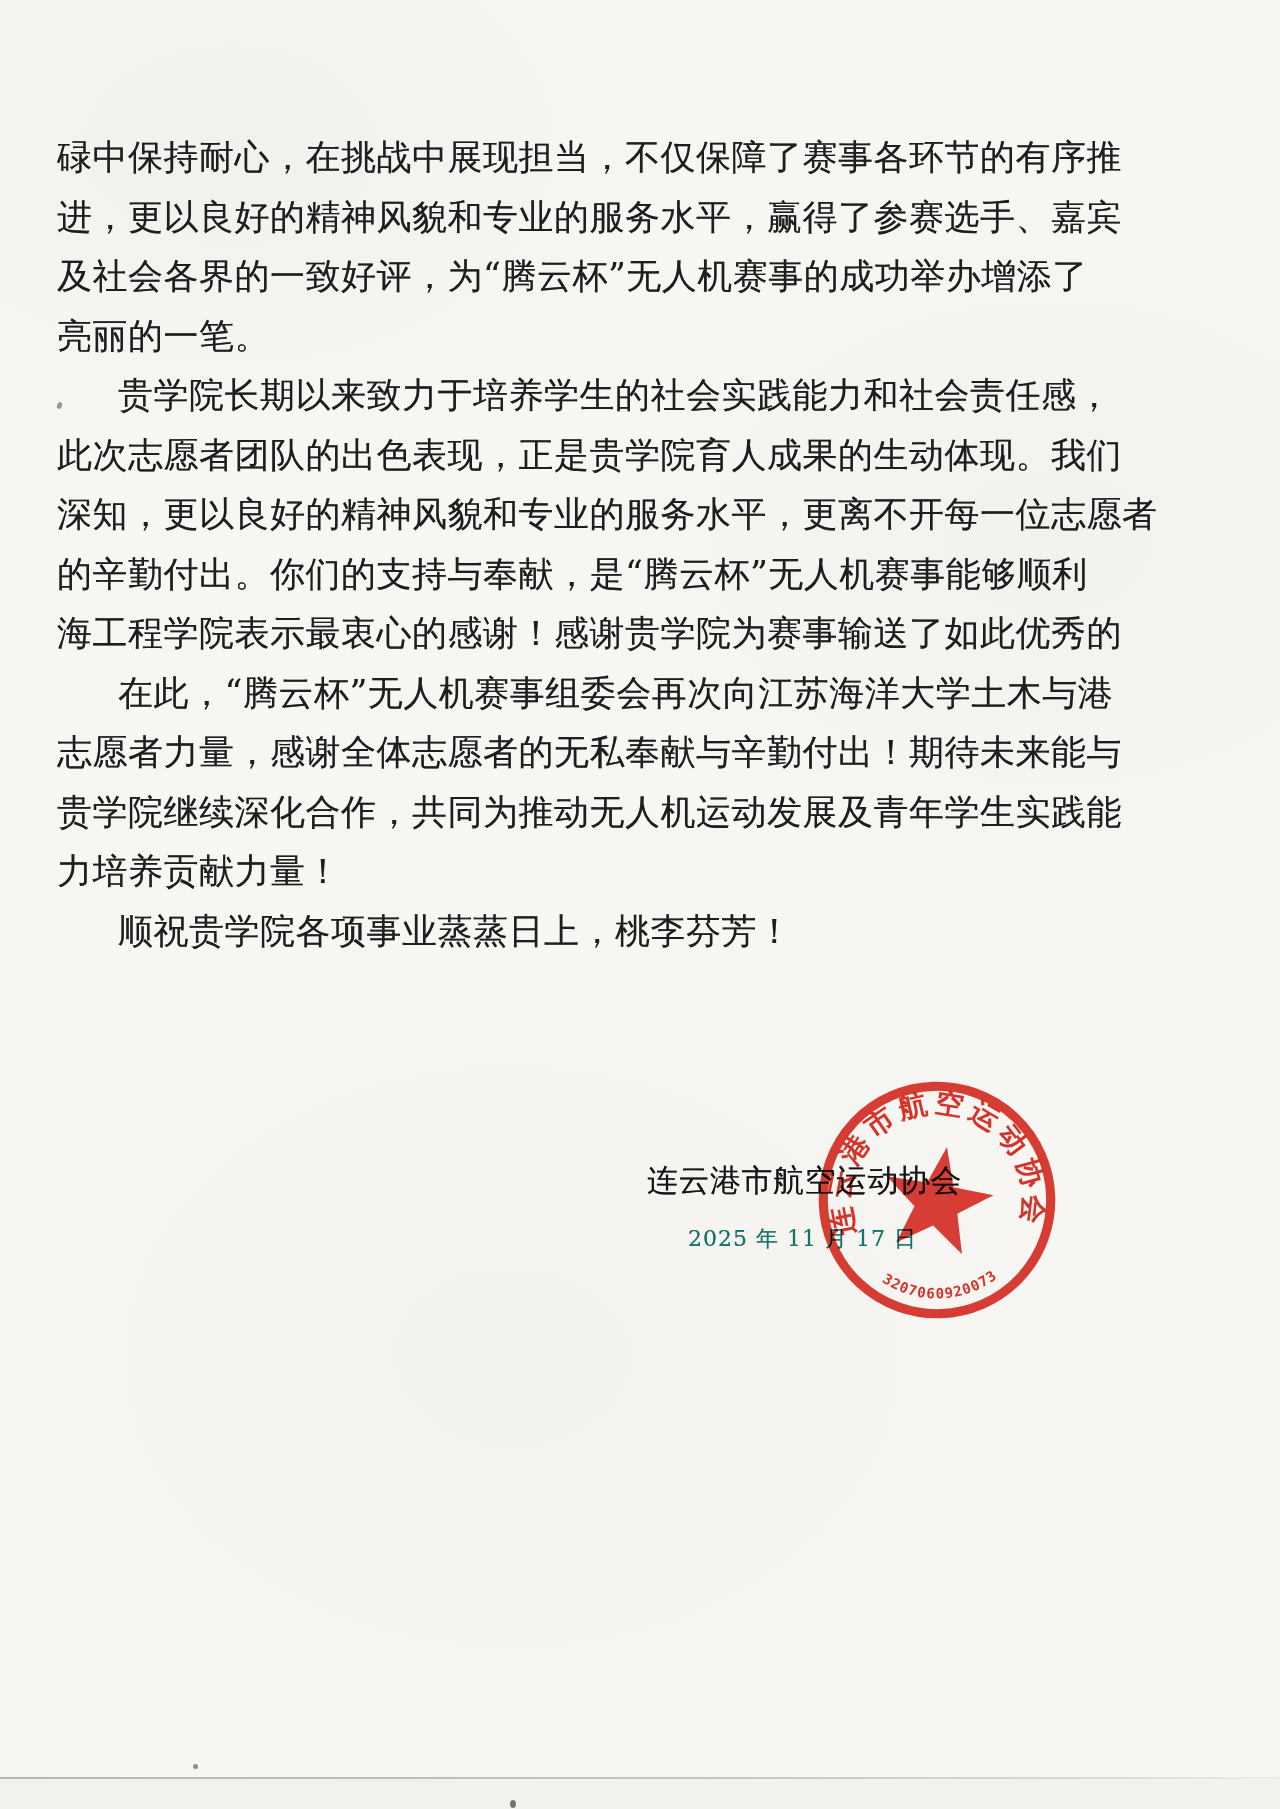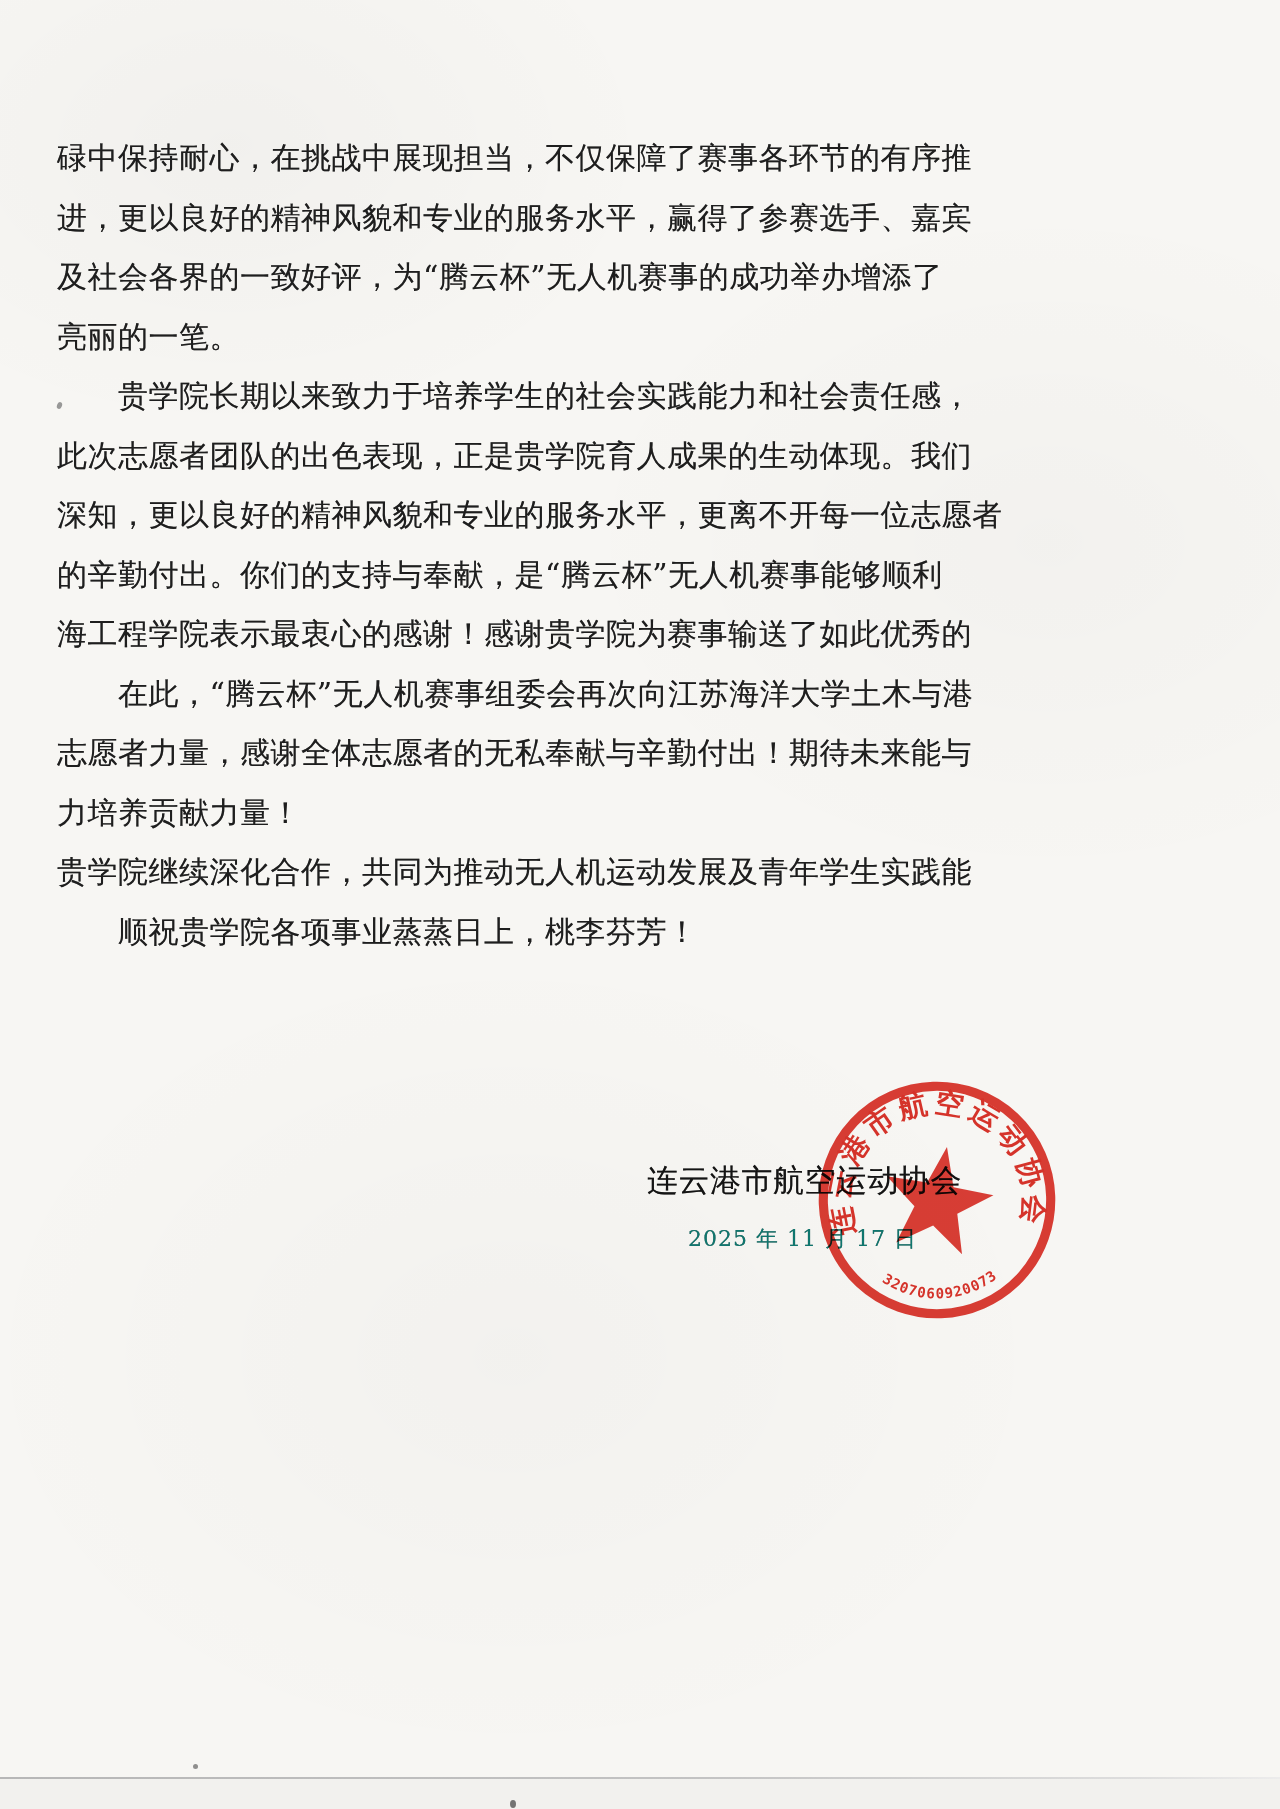--- a/index.html
+++ b/index.html
@@ -17,21 +17,21 @@
       radial-gradient(620px 420px at 18% 8%, rgba(0,0,0,0.025), transparent 70%),
       radial-gradient(700px 500px at 82% 30%, rgba(0,0,0,0.02), transparent 70%),
       radial-gradient(800px 600px at 40% 75%, rgba(0,0,0,0.018), transparent 70%);
     pointer-events:none;
   }
   .body-text{
     position:absolute;left:57px;top:128px;width:916px;
   }
   .line{
     height:59.5px;line-height:59.5px;
-    font-size:30px;letter-spacing:0.5px;
+    font-size:35px;letter-spacing:0.5px;
     color:#1e1e1e;white-space:nowrap;
     text-shadow:0 0 0.6px rgba(30,30,30,0.55);
   }
   .line.indent{text-indent:61px;}
   .sig-org{
     position:absolute;left:647px;top:1160px;
     font-size:31px;letter-spacing:0.5px;color:#141414;white-space:nowrap;
     text-shadow:0 0 0.6px rgba(20,20,20,0.55);
   }
   .sig-date{
@@ -70,22 +70,22 @@
     <div class="line">亮丽的一笔。</div>
 
     <div class="line indent">贵学院长期以来致力于培养学生的社会实践能力和社会责任感，</div>
     <div class="line">此次志愿者团队的出色表现，正是贵学院育人成果的生动体现。我们</div>
     <div class="line">深知，更以良好的精神风貌和专业的服务水平，更离不开每一位志愿者</div>
     <div class="line">的辛勤付出。你们的支持与奉献，是“腾云杯”无人机赛事能够顺利</div>
 
     <div class="line">海工程学院表示最衷心的感谢！感谢贵学院为赛事输送了如此优秀的</div>
     <div class="line indent">在此，“腾云杯”无人机赛事组委会再次向江苏海洋大学土木与港</div>
     <div class="line">志愿者力量，感谢全体志愿者的无私奉献与辛勤付出！期待未来能与</div>
+    <div class="line">贵学院继续深化合作，共同为推动无人机运动发展及青年学生实践能</div>
     <div class="line">力培养贡献力量！</div>
-    <div class="line">贵学院继续深化合作，共同为推动无人机运动发展及青年学生实践能</div>
 
     <div class="line indent">顺祝贵学院各项事业蒸蒸日上，桃李芬芳！</div>
   </div>
 
   <div class="sig-org">连云港市航空运动协会</div>
   <div class="sig-date">2025 年 11 月 17 日</div>
 
   <svg class="seal" viewBox="0 0 260 260" xmlns="http://www.w3.org/2000/svg">
     <defs>
       <path id="arcName" d="M 55.5 173 A 86 86 0 1 1 204.5 173" fill="none"></path>

